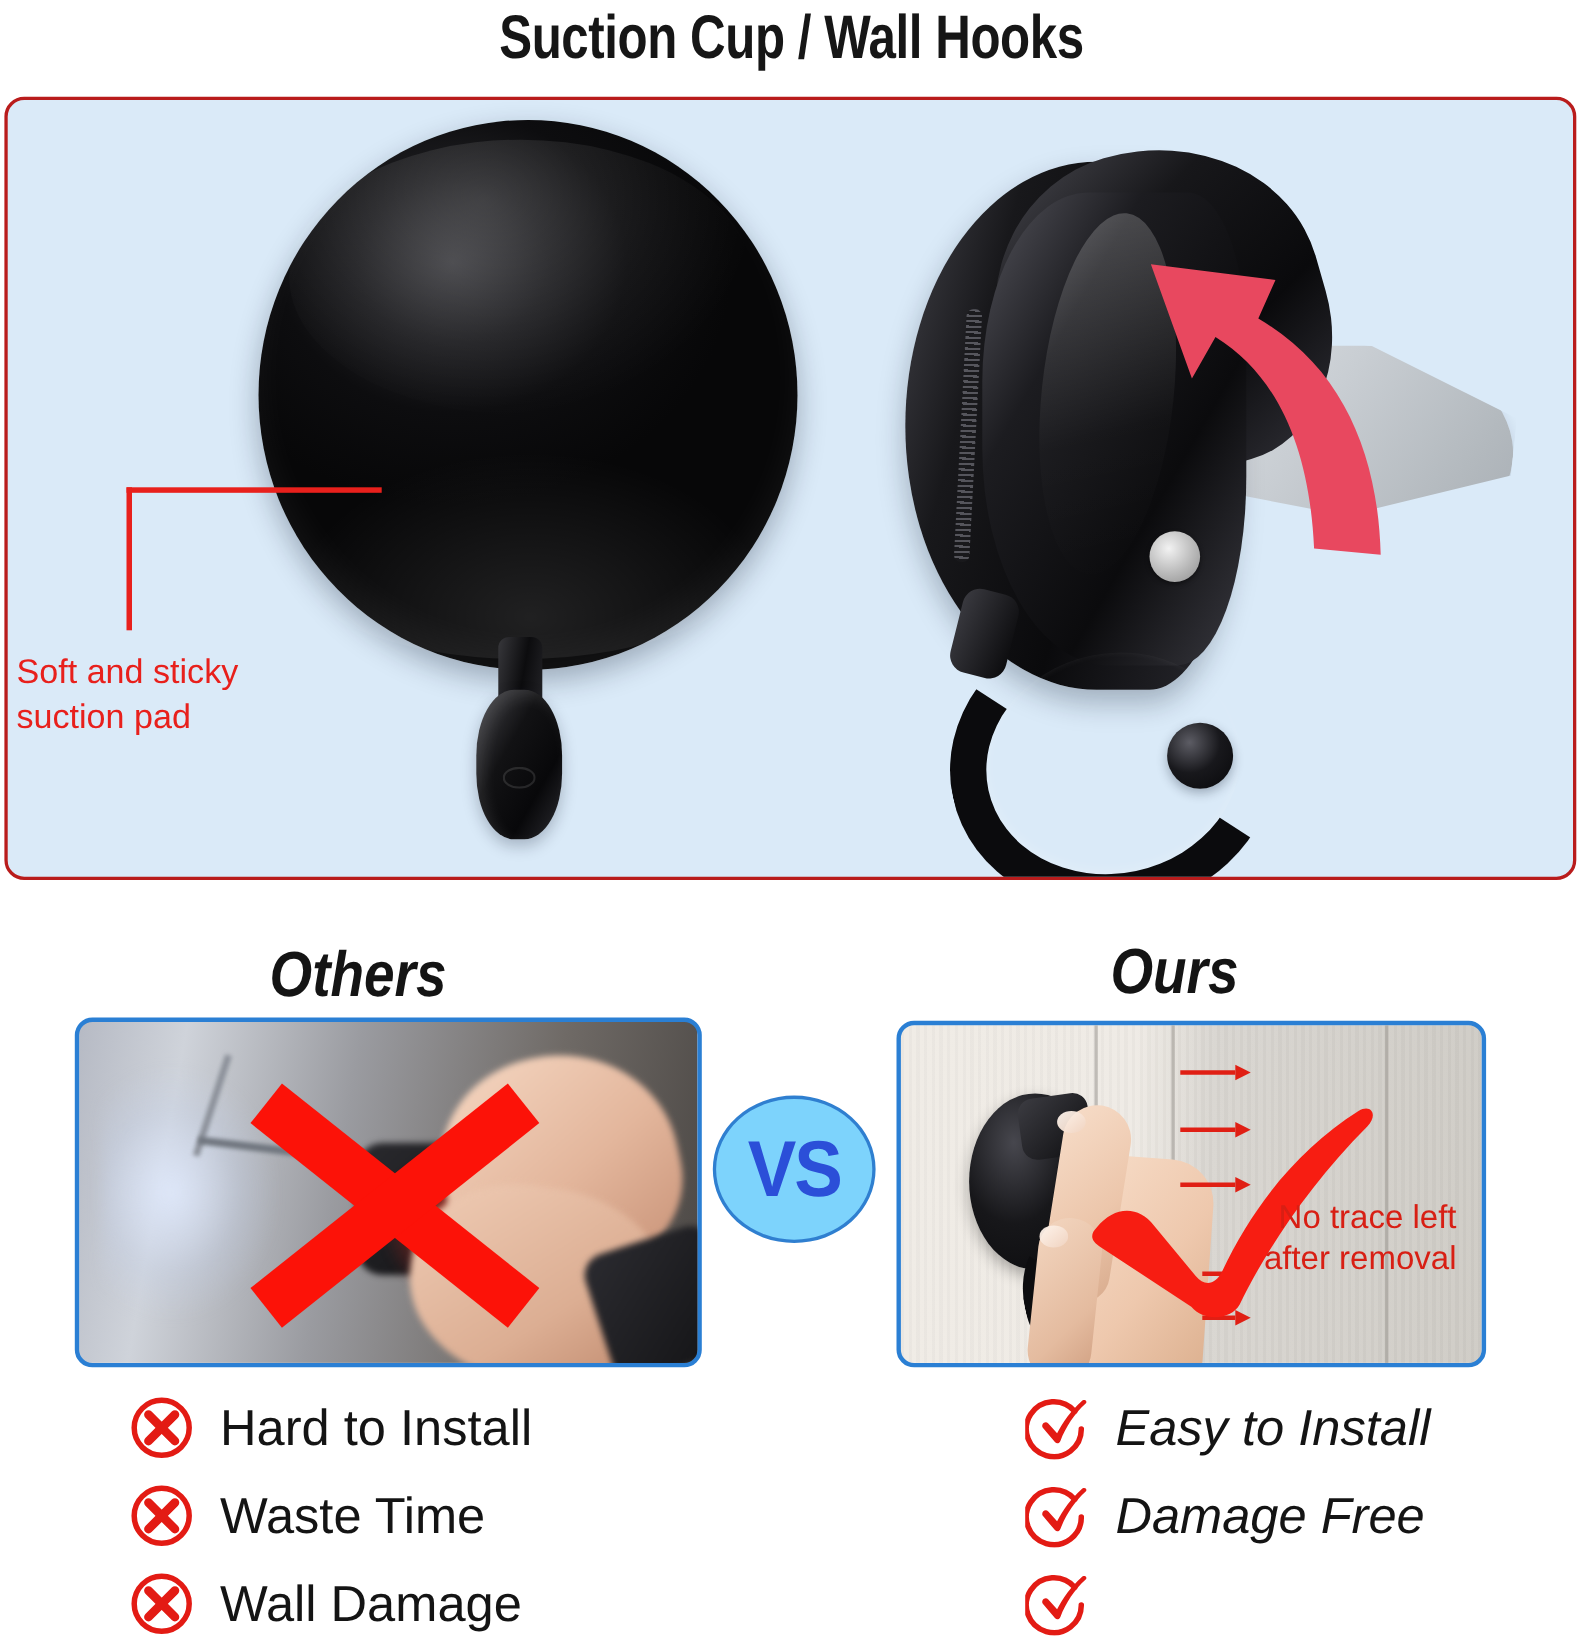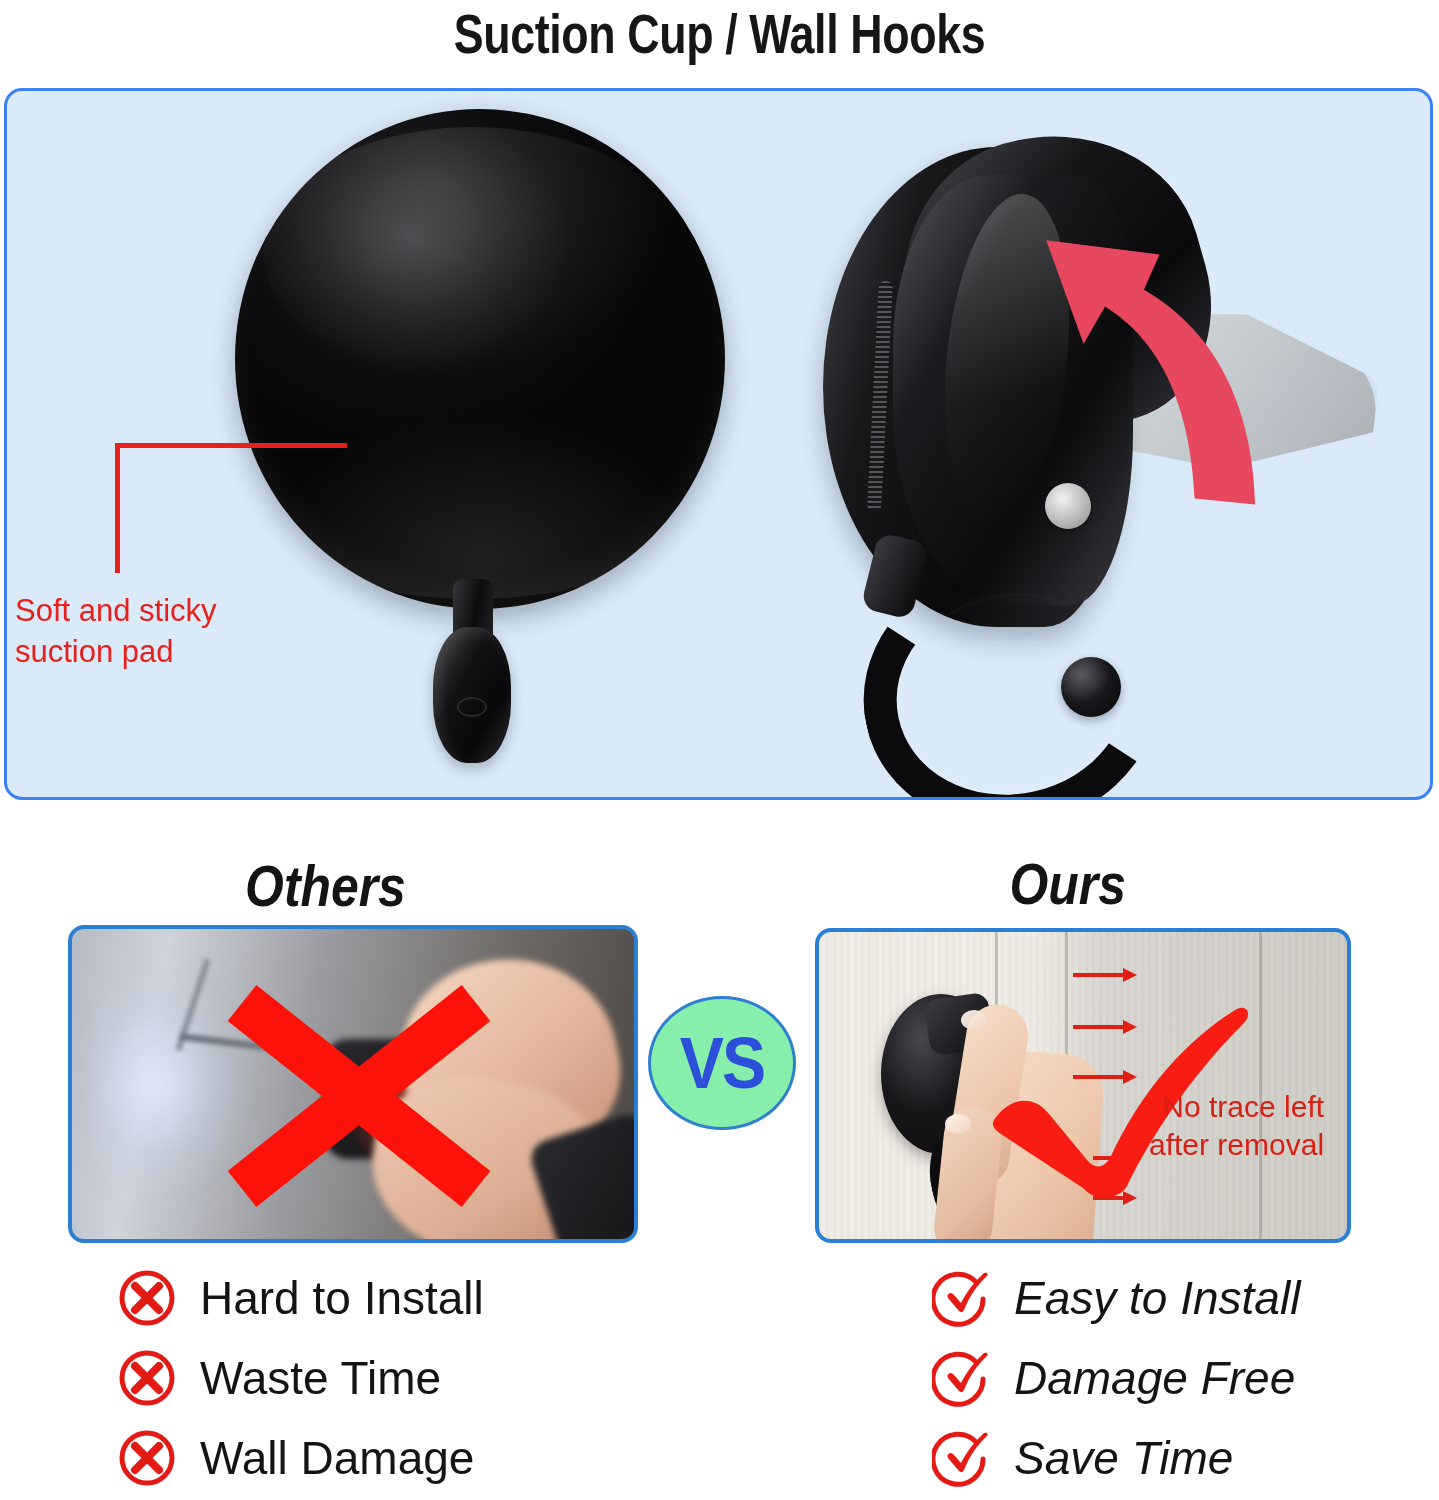--- a/index.html
+++ b/index.html
@@ -15,21 +15,21 @@
     display:flex;align-items:center;justify-content:center;
     font-family:"Liberation Sans",sans-serif;
     font-weight:bold;font-size:56px;letter-spacing:-0.5px;
     color:#161616;transform:scaleX(0.80);transform-origin:center center;
     white-space:nowrap;
   }
 
   
   #hero-panel{
     position:absolute;left:4px;top:88px;width:1429px;height:712px;
-    background:#daeaf8;border:3px solid #3b82f6;border-radius:18px;
+    background:#daeaf8;border:3px solid #b91c1c;border-radius:18px;
     box-sizing:border-box;overflow:hidden;
   }
 
   
   .cup-front{position:absolute;left:222px;top:18px;width:506px;height:670px;}
   .cup-front .disc{
     position:absolute;left:6px;top:0px;width:490px;height:500px;border-radius:50%;
     background:
       radial-gradient(ellipse 52% 44% at 36% 26%, #3e3e42 0%, #202023 34%, #0d0d0f 62%, #070708 100%);
     box-shadow:0 10px 26px rgba(10,20,40,.30), inset 0 -16px 30px rgba(255,255,255,.05);
@@ -236,21 +236,21 @@
   }
   .txt-red{color:#d81f14;font-size:26px;line-height:1.28;position:absolute;}
   #label-one-step{left:28px;top:236px;font-size:27px;}
   #label-no-trace{left:330px;top:156px;font-size:30px;text-align:right;}
 
   
   #vs-badge{
     position:absolute;left:648px;top:996px;width:142px;height:128px;
     border:3px solid #2f7fd0;border-radius:50%;
     display:flex;align-items:center;justify-content:center;
-    background:#86efac;
+    background:#7dd3fc;
   }
   #vs-badge span{
     font-weight:bold;font-size:72px;color:#2b4fd8;letter-spacing:-2px;
     transform:scaleX(0.92);line-height:1;
   }
 
   
   .bullets{position:absolute;}
   #bullets-others{left:118px;top:1258px;}
   #bullets-ours{left:932px;top:1258px;font-style:italic;}
@@ -418,15 +418,14 @@
       <path d="M45 14 A25 25 0 1 0 51 30" fill="none" stroke="#e31b14" stroke-width="5" stroke-linecap="round"></path>
       <path d="M16 29 L27 42 C29 44 31 43 32 41 C37 28 45 16 55 7 C57 5 54 2 51 5 C42 13 34 24 29 34 L21 25 C18 22 14 26 16 29 Z" fill="#e31b14"></path>
     </svg>
     <span class="bullet-label">Damage Free</span>
   </div>
   <div class="bullet-row">
     <svg class="bullet-icon" viewBox="0 0 58 58">
       <path d="M45 14 A25 25 0 1 0 51 30" fill="none" stroke="#e31b14" stroke-width="5" stroke-linecap="round"></path>
       <path d="M16 29 L27 42 C29 44 31 43 32 41 C37 28 45 16 55 7 C57 5 54 2 51 5 C42 13 34 24 29 34 L21 25 C18 22 14 26 16 29 Z" fill="#e31b14"></path>
     </svg>
-    <span class="bullet-label">Save Time</span>
   </div>
 </div>
 
 </body></html>

